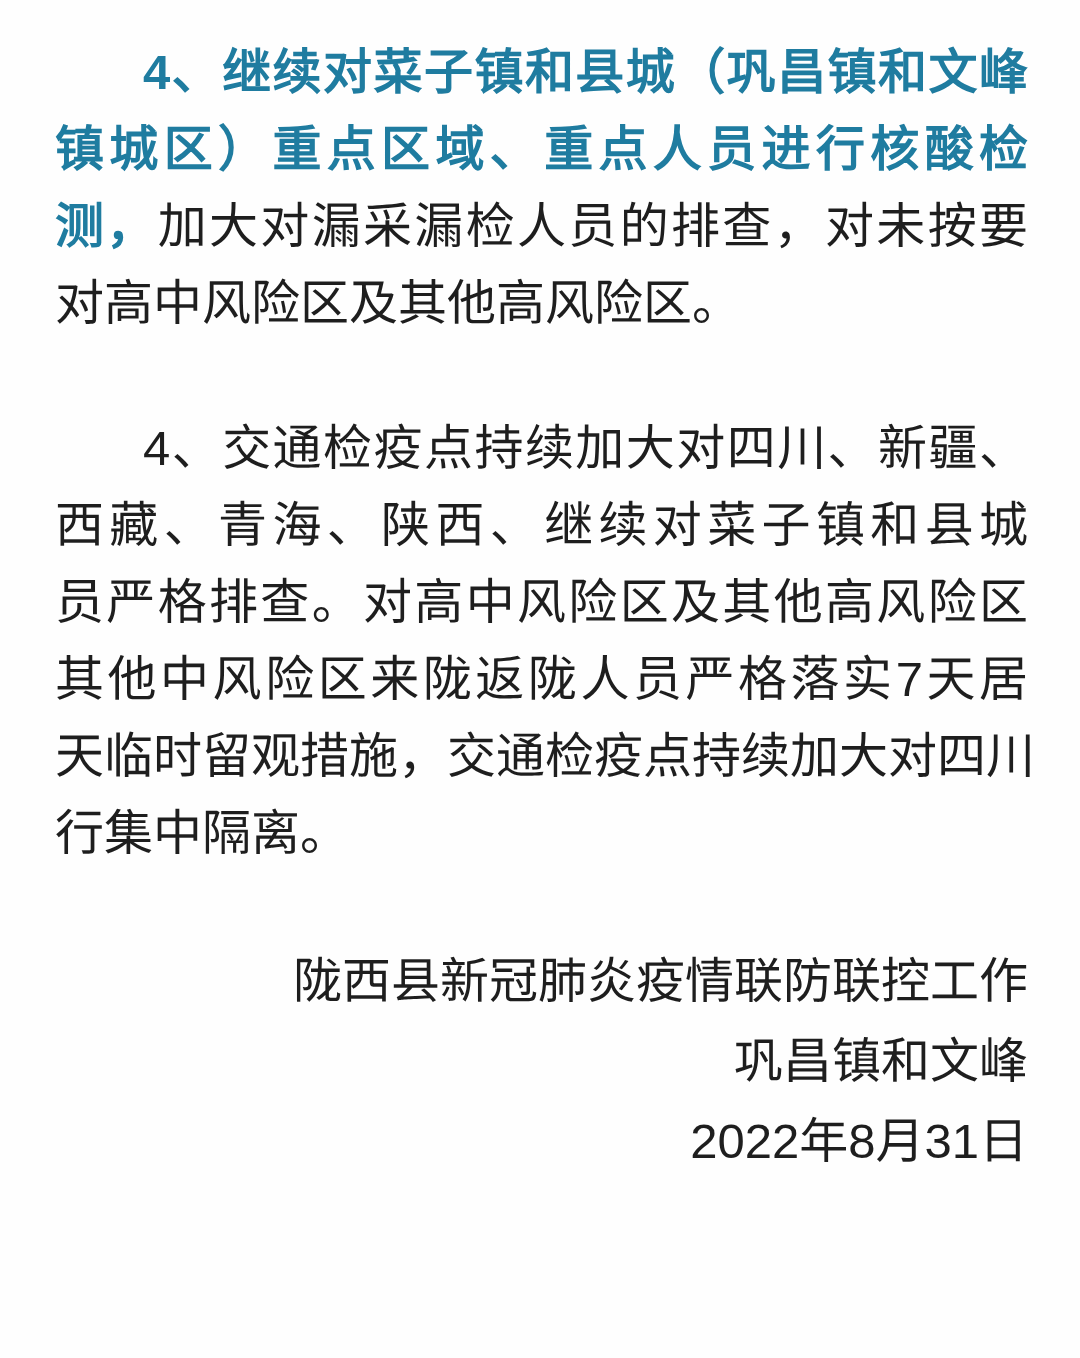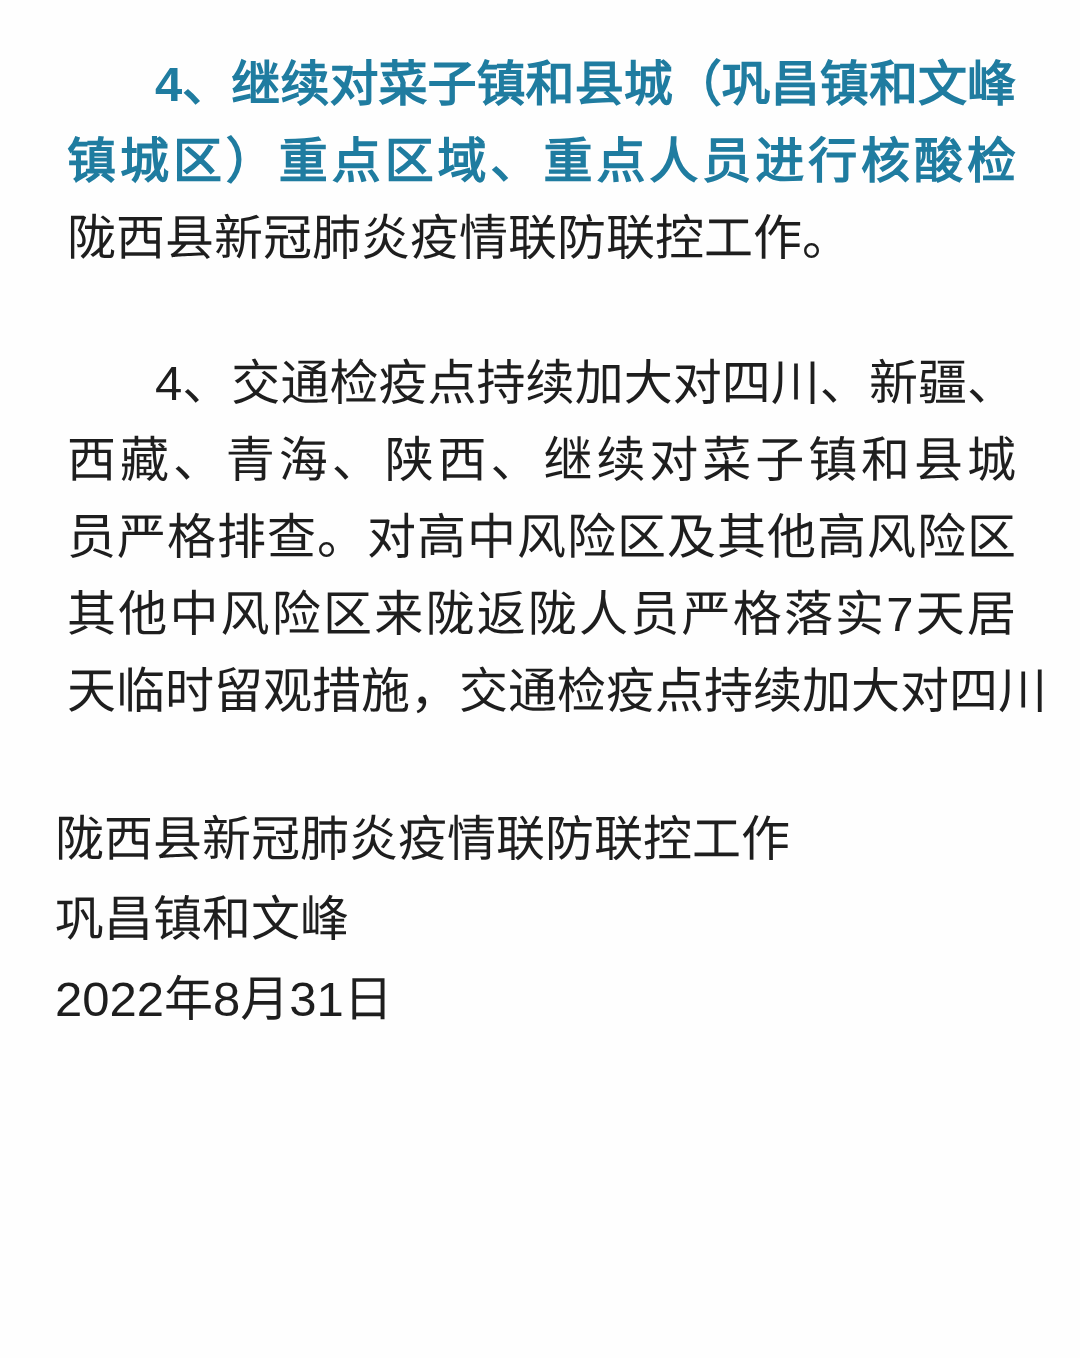--- a/index.html
+++ b/index.html
@@ -15,21 +15,21 @@
     color: #1e1e1e;
   }
   .doc {
     box-sizing: border-box;
     width: 1080px;
     height: 1358px;
     padding: 34px 52px 0 55px;
     background: #fefefe;
   }
   .para {
-    margin: 12px;
+    margin: 0;
     font-size: 49px;
     line-height: 77px;
   }
   .para.item5 {
     margin-top: 68px;
   }
   
   .line {
     display: block;
     text-align: justify;
@@ -50,43 +50,46 @@
     font-weight: 700;
   }
   .body-ink {
     color: #1e1e1e;
     font-weight: 400;
   }
   .signature {
     margin-top: 69px;
     font-size: 49px;
     line-height: 80px;
+    text-align: right;
   }
   .signature .sig-line {
     display: block;
     white-space: nowrap;
   }
 </style>
 </head>
 <body>
 
 <div class="doc">
 
   <p class="para item4">
     <span class="line indent"><span class="hl">4、继续对菜子镇和县城（巩昌镇和文峰</span></span>
     <span class="line"><span class="hl">镇城区）重点区域、重点人员进行核酸检</span></span>
-    <span class="line lastline"><span class="body-ink">陇西县新冠肺炎疫情联防联控工作。</span></span>
+    <span class="line"><span class="hl">测，</span><span class="body-ink">加大对漏采漏检人员的排查，对未按要</span></span>
+    <span class="line lastline"><span class="body-ink">对高中风险区及其他高风险区。</span></span>
   </p>
 
   <p class="para item5">
     <span class="line indent body-ink">4、交通检疫点持续加大对四川、新疆、</span>
     <span class="line body-ink">西藏、青海、陕西、继续对菜子镇和县城</span>
     <span class="line body-ink">员严格排查。对高中风险区及其他高风险区</span>
     <span class="line body-ink">其他中风险区来陇返陇人员严格落实7天居</span>
     <span class="line body-ink">天临时留观措施，交通检疫点持续加大对四川</span>
+    <span class="line lastline body-ink">行集中隔离。</span>
   </p>
 
   <div class="signature">
     <span class="sig-line body-ink">陇西县新冠肺炎疫情联防联控工作</span>
     <span class="sig-line body-ink">巩昌镇和文峰</span>
     <span class="sig-line body-ink">2022年8月31日</span>
   </div>
 
 </div>
 

